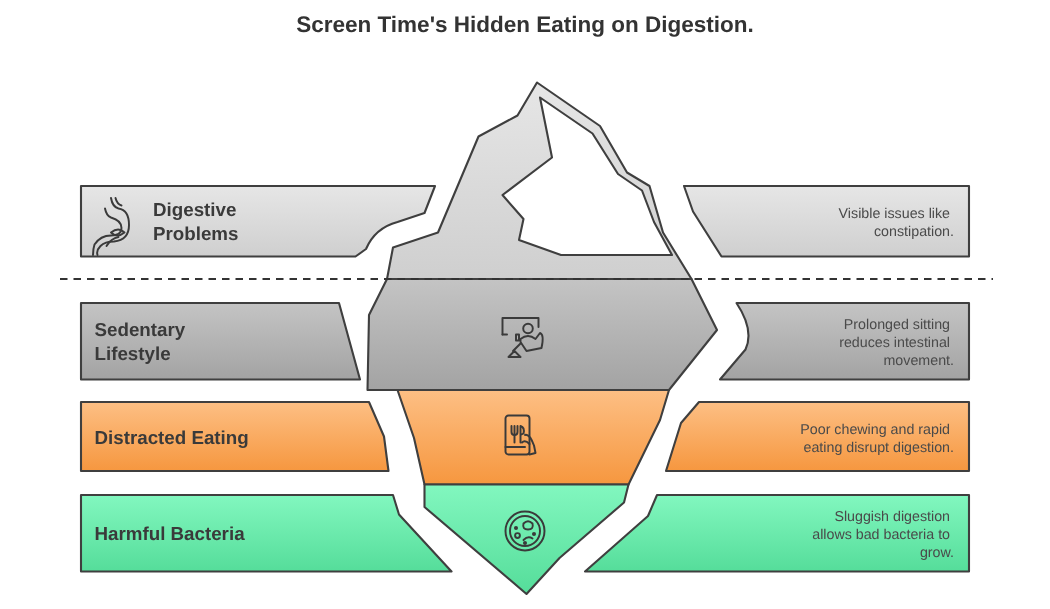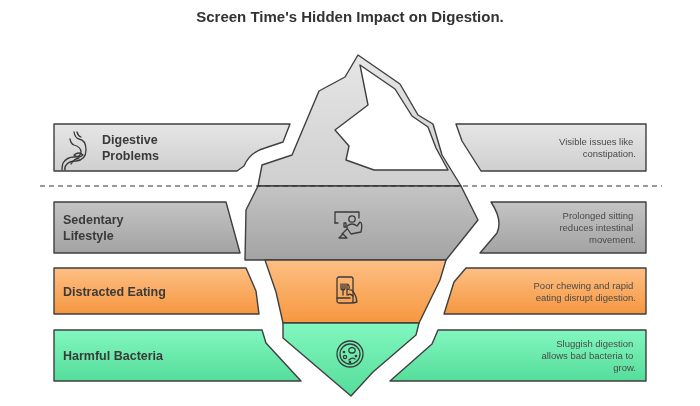--- a/index.html
+++ b/index.html
@@ -10,21 +10,21 @@
     }
     svg#diagram { position: absolute; left: 0; top: 0; }
     .shape { stroke: #3f3f3f; stroke-width: 1.4; stroke-linejoin: round; }
     .icon { fill: none; stroke: #3a3a3a; stroke-width: 1.3; stroke-linecap: round; stroke-linejoin: round; }
     .lbl { font-family: "Liberation Sans", sans-serif; font-weight: bold; font-size: 12.5px; fill: #3a3a3a; }
     .desc { font-family: "Liberation Sans", sans-serif; font-size: 9.5px; fill: #4a4a4a; }
   </style>
 </head>
 <body>
 
-<div id="title">Screen Time's Hidden Impact on Digestion.</div>
+<div id="title">Screen Time's Hidden Eating on Digestion.</div>
 
 <svg id="diagram" width="700" height="406" viewBox="0 0 700 406">
   <defs>
     <linearGradient id="g-visible" x1="0" y1="0" x2="0" y2="1">
       <stop offset="0" stop-color="#e6e6e6"></stop>
         <stop offset="1" stop-color="#cfcfcf"></stop>
     </linearGradient>
     <linearGradient id="g-sed" x1="0" y1="0" x2="0" y2="1">
       <stop offset="0" stop-color="#c4c4c4"></stop>
         <stop offset="1" stop-color="#a3a3a3"></stop>

